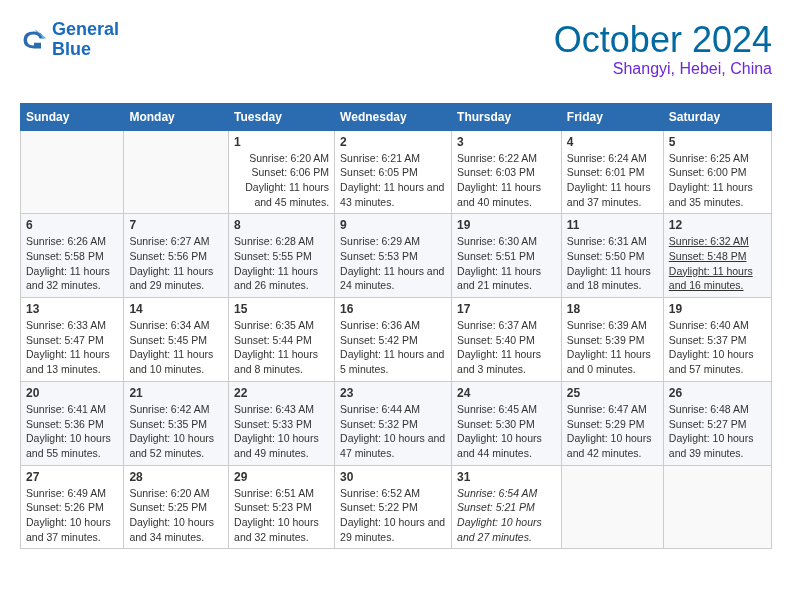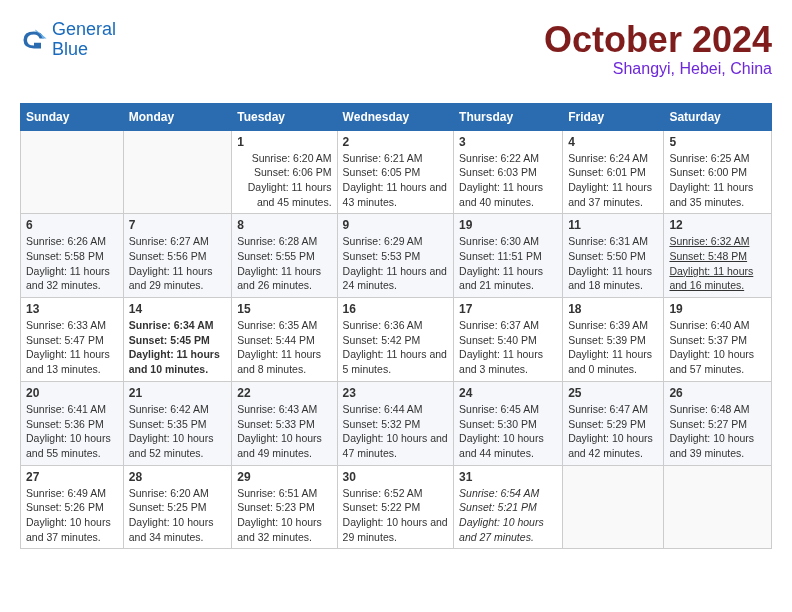--- a/index.html
+++ b/index.html
@@ -16,38 +16,38 @@
       align-items: flex-start;
       margin-bottom: 10px;
     }
     .logo {
       display: flex;
       align-items: center;
       gap: 4px;
     }
     .logo-text {
       font-size: 18px;
-      font-weight: normal;
+      font-weight: bold;
       color: #333;
       line-height: 1.1;
     }
     .logo-text span {
       color: #1a6bbd;
     }
     .logo-icon {
       width: 28px;
       height: 28px;
     }
     .title-block {
       text-align: right;
     }
     .month-title {
       font-size: 36px;
-      font-weight: bold;
-      color: #7f1d1d;
+      font-weight: normal;
+      color: #0369a1;
       line-height: 1.1;
     }
     .subtitle {
       font-size: 16px;
       color: #6d28d9;
     }
     table {
       width: 100%;
       border-collapse: collapse;
       font-size: 11px;
@@ -178,21 +178,21 @@
         </td>
         <td>
           <div class="day-number">9</div>
           <div class="day-info" style="white-space: pre-line;">Sunrise: 6:29 AM
 Sunset: 5:53 PM
 Daylight: 11 hours and 24 minutes.</div>
         </td>
         <td>
           <div class="day-number">19</div>
           <div class="day-info" style="white-space: pre-line;">Sunrise: 6:30 AM
-Sunset: 11:51 PM
+Sunset: 5:51 PM
 Daylight: 11 hours and 21 minutes.</div>
         </td>
         <td>
           <div class="day-number">11</div>
           <div class="day-info" style="white-space: pre-line;">Sunrise: 6:31 AM
 Sunset: 5:50 PM
 Daylight: 11 hours and 18 minutes.</div>
         </td>
         <td>
           <div class="day-number">12</div>
@@ -203,21 +203,21 @@
       </tr>
       <tr>
         <td>
           <div class="day-number">13</div>
           <div class="day-info" style="white-space: pre-line;">Sunrise: 6:33 AM
 Sunset: 5:47 PM
 Daylight: 11 hours and 13 minutes.</div>
         </td>
         <td>
           <div class="day-number">14</div>
-          <div class="day-info" style="white-space: pre-line; font-weight: bold;">Sunrise: 6:34 AM
+          <div class="day-info" style="white-space: pre-line;">Sunrise: 6:34 AM
 Sunset: 5:45 PM
 Daylight: 11 hours and 10 minutes.</div>
         </td>
         <td>
           <div class="day-number">15</div>
           <div class="day-info" style="white-space: pre-line;">Sunrise: 6:35 AM
 Sunset: 5:44 PM
 Daylight: 11 hours and 8 minutes.</div>
         </td>
         <td>

